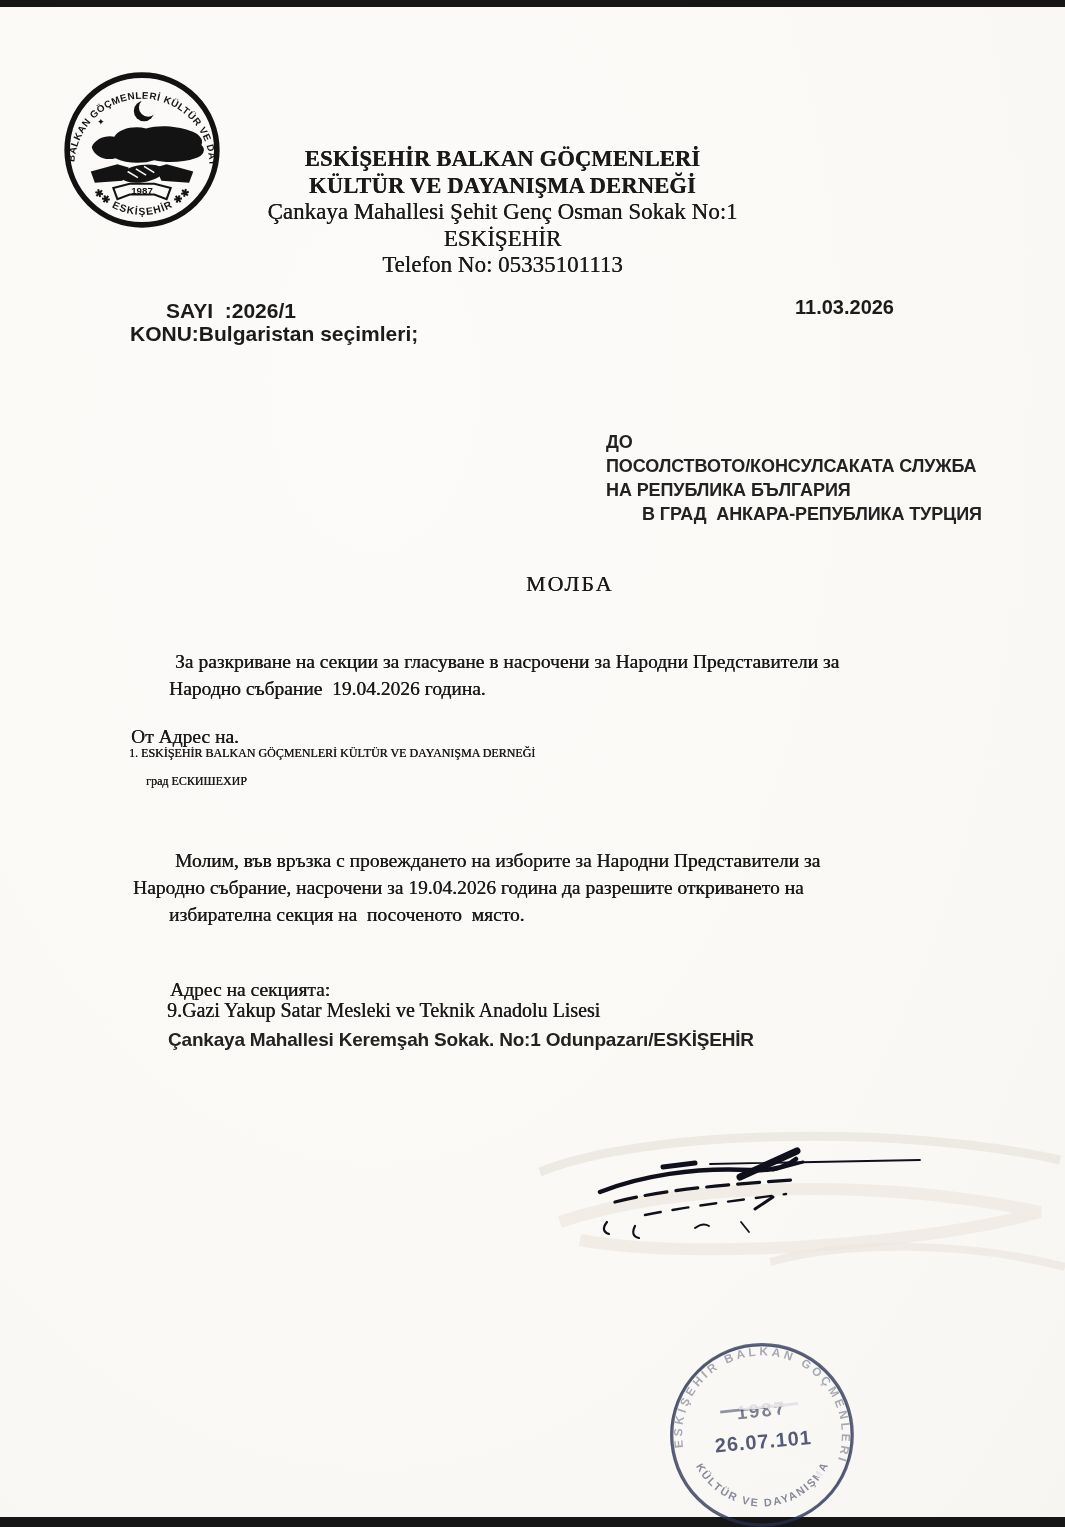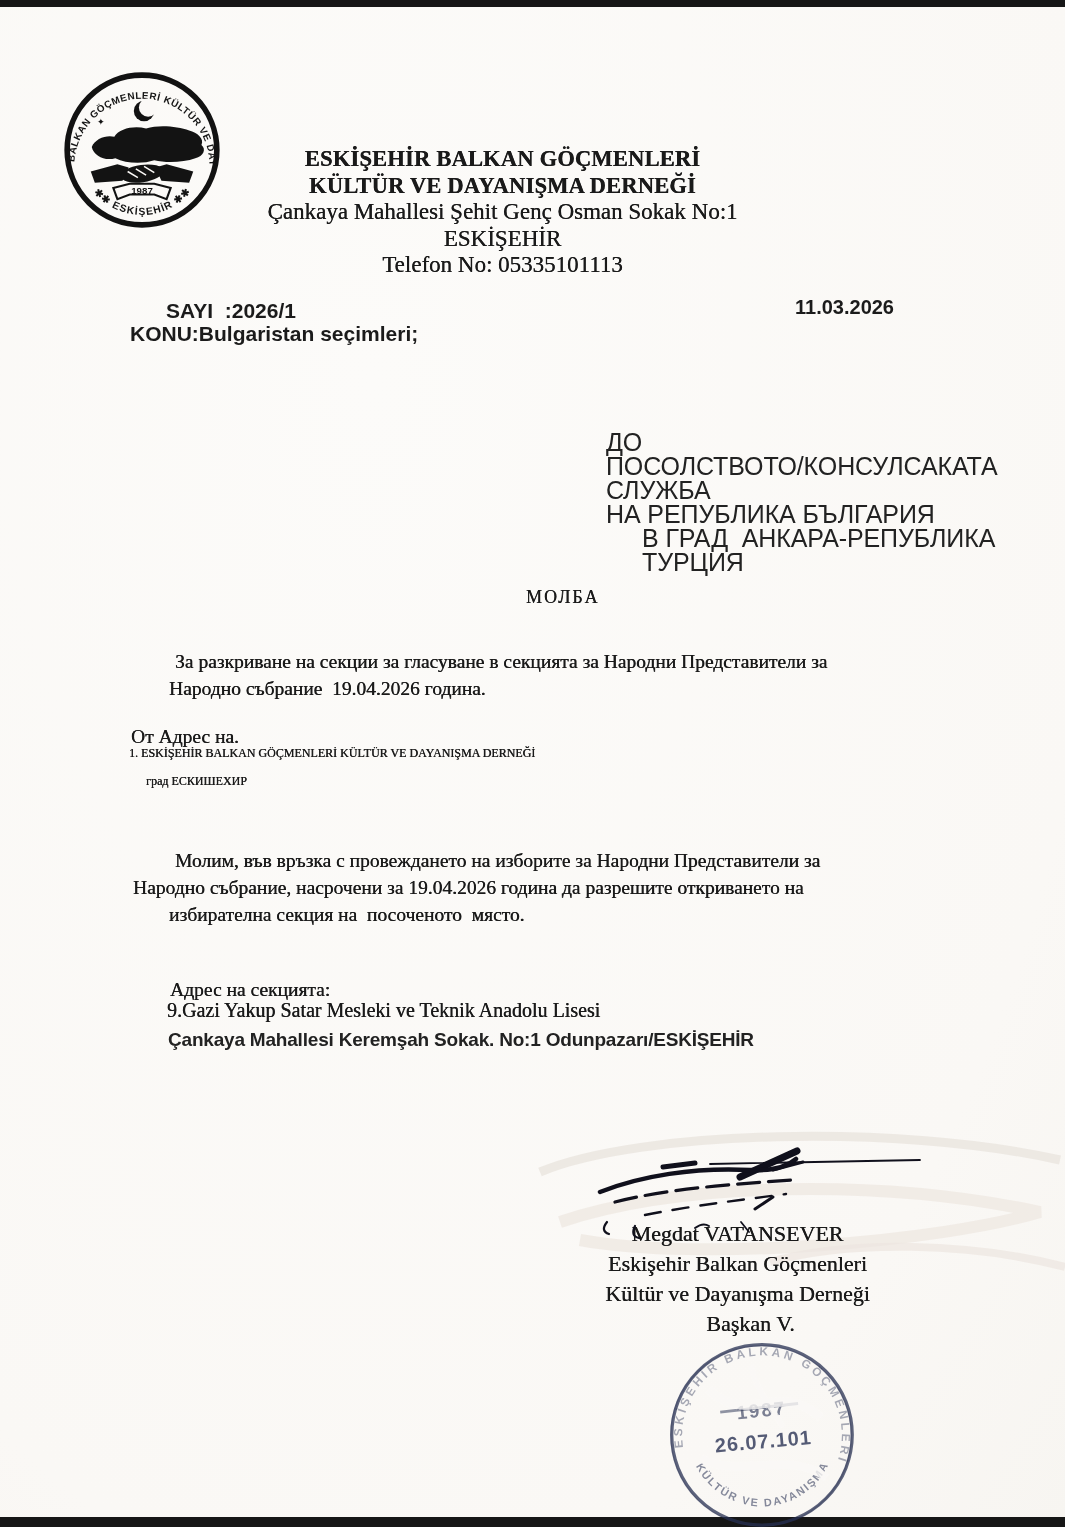--- a/index.html
+++ b/index.html
@@ -16,22 +16,22 @@
   .bar-top{top:0;height:7px;}
   .bar-bottom{top:1517px;height:10px;}
 
   .header-block{left:235px;top:146px;width:535px;text-align:center;line-height:26.5px;}
   .header-bold{font-size:22.5px;font-weight:700;letter-spacing:.2px;text-shadow:.3px 0 currentColor;}
   .header-plain{font-size:23px;text-shadow:.25px 0 currentColor;}
 
   .meta-block{left:130px;top:300px;font-size:21px;font-weight:700;line-height:22.5px;color:#1b1b1b;}
   .date{left:795px;top:296px;font-size:20px;font-weight:700;color:#1b1b1b;}
 
-  .recipient{left:606px;top:430px;font-size:25px;font-weight:400;line-height:24px;color:#222;letter-spacing:-.1px;}
-  .title{left:526px;top:571px;font-size:18px;letter-spacing:2px;text-shadow:.3px 0 currentColor;margin-top:16px;}
+  .recipient{left:606px;top:430px;font-size:18px;font-weight:700;line-height:24px;color:#222;letter-spacing:-.1px;}
+  .title{left:526px;top:571px;font-size:22px;letter-spacing:2px;text-shadow:.3px 0 currentColor;}
 
   .bodyline{display:block;text-shadow:.35px 0 currentColor;}
   .p1{left:133px;top:648px;width:830px;font-size:19.5px;line-height:27px;}
   .indent{padding-left:42px;}
   .from-line{left:131px;top:726px;font-size:19.5px;text-shadow:.35px 0 currentColor;}
   .org-block{left:129px;top:739px;font-size:12px;line-height:28px;}
   .org-indent{padding-left:17px;}
   .p2{left:133px;top:847px;width:830px;font-size:19.5px;line-height:27px;}
   .addr-label{left:170px;top:950px;font-size:19.5px;text-shadow:.35px 0 currentColor;margin-top:29px;}
   .sec1{left:167px;top:999px;font-size:20px;text-shadow:.3px 0 currentColor;}
@@ -103,21 +103,21 @@
   <div class="abs recipient sans">
     <div>ДО</div>
     <div>ПОСОЛСТВОТО/КОНСУЛСАКАТА СЛУЖБА</div>
     <div>НА РЕПУБЛИКА БЪЛГАРИЯ</div>
     <div class="pre">В ГРАД  АНКАРА-РЕПУБЛИКА ТУРЦИЯ</div>
   </div>
 
   <div class="abs title">МОЛБА</div>
 
   <div class="abs p1">
-    <span class="bodyline indent">За разкриване на секции за гласуване в секцията за Народни Представители за</span>
+    <span class="bodyline indent">За разкриване на секции за гласуване в насрочени за Народни Представители за</span>
     <span class="bodyline pre">Народно събрание  19.04.2026 година.</span>
   </div>
 
   <div class="abs from-line">От Адрес на.</div>
 
   <div class="abs org-block">
     <span class="bodyline">1. ESKİŞEHİR BALKAN GÖÇMENLERİ KÜLTÜR VE DAYANIŞMA DERNEĞİ</span>
     <span class="bodyline org-indent">град ЕСКИШЕХИР</span>
   </div>
 
@@ -147,26 +147,20 @@
       <path d="M70,66 C120,53 190,48 246,44" stroke-width="3.2" stroke-dasharray="22 9"></path>
       <path d="M100,79 C150,69 212,62 241,58" stroke-width="2.4" stroke-dasharray="16 12"></path>
       <path d="M210,73 L228,61" stroke-width="3"></path>
       <path d="M62,86 q-7,9 2,12" stroke-width="2.2"></path>
       <path d="M90,90 q-5,10 4,12" stroke-width="2.2"></path>
       <path d="M150,92 q8,-6 14,-2" stroke-width="2"></path>
       <path d="M196,86 l8,10" stroke-width="1.8"></path>
     </g>
   </svg>
 
-  <div class="abs sig-text">
-    <div>Megdat VATANSEVER</div>
-    <div>Eskişehir Balkan Göçmenleri</div>
-    <div>Kültür ve Dayanışma Derneği</div>
-    <div class="sig-role">Başkan V.</div>
-  </div>
 
   <svg class="abs stamp-svg" width="208" height="190" viewBox="0 0 208 200">
     <defs>
       <path id="stampTop" d="M 25,132 A 84,84 0 1 1 183,132" fill="none"></path>
       <path id="stampBot" d="M 30,125 A 78,78 0 0 0 178,125" fill="none"></path>
     </defs>
     <g stroke="#273052" fill="none">
       <circle cx="104" cy="103" r="95" stroke-width="3.4" opacity=".75"></circle>
       <circle cx="103" cy="104" r="95" stroke-width="1.4" opacity=".28"></circle>
     </g>

